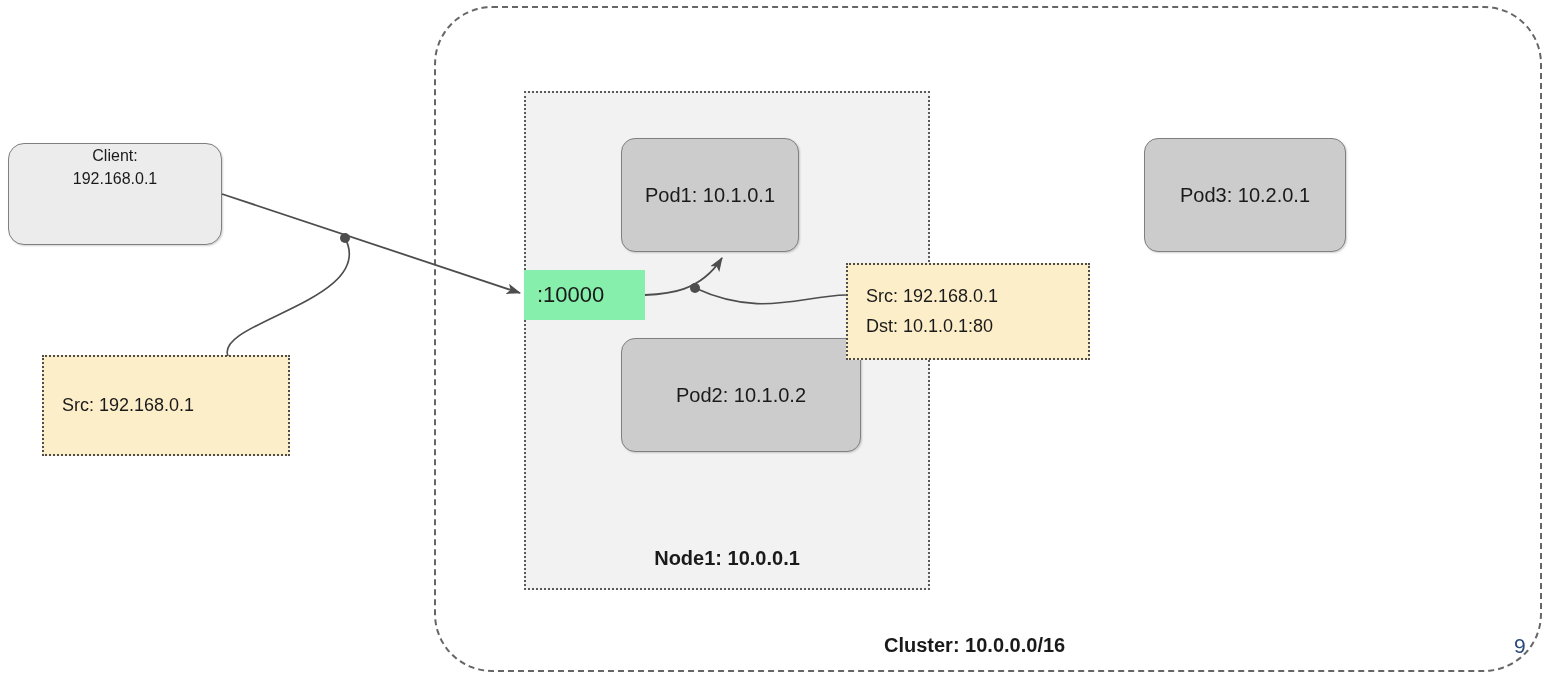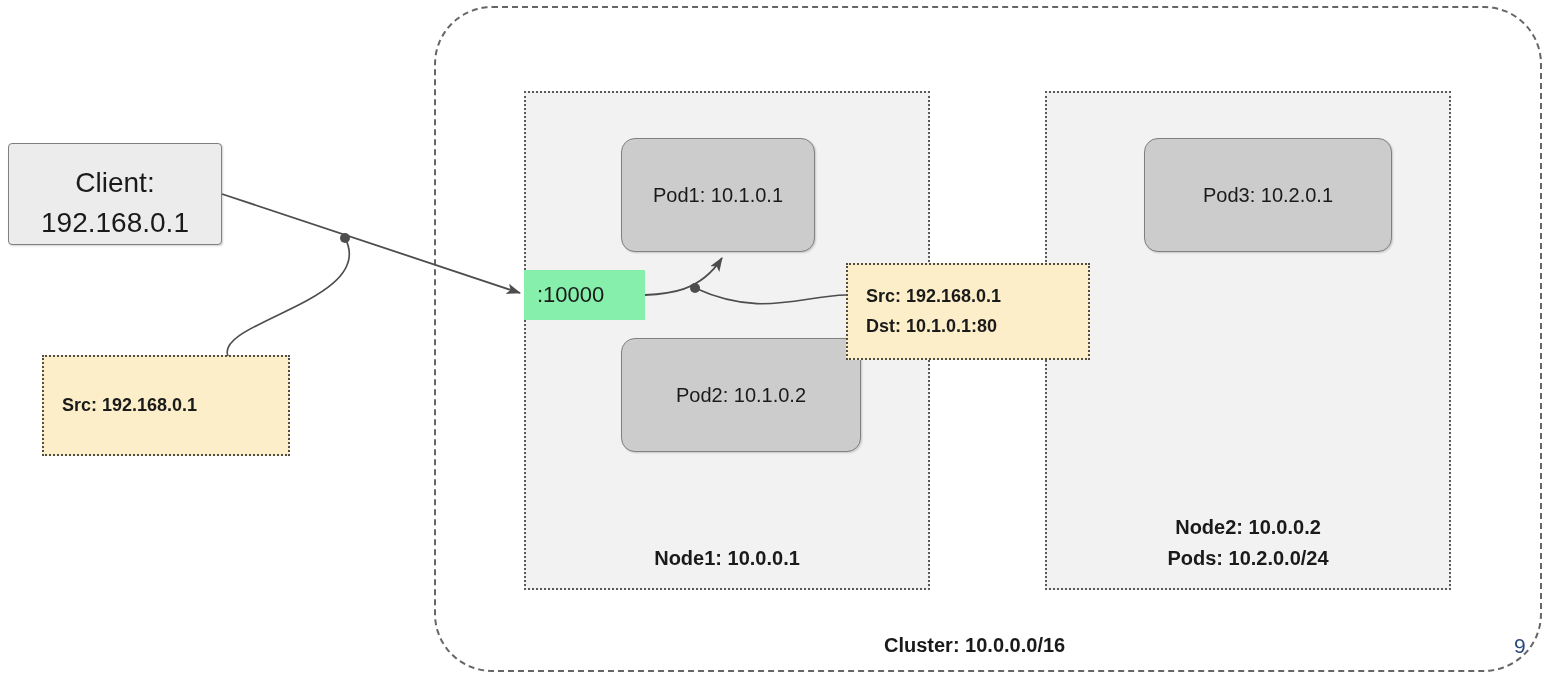--- a/index.html
+++ b/index.html
@@ -72,26 +72,26 @@
     font-size: 20px;
     color: #1a1a1a;
     box-shadow: 1px 1px 2px rgba(0,0,0,0.18);
   }
 
   .client-box {
     position: absolute;
     box-sizing: border-box;
     background: #ececec;
     border: 1px solid #808080;
-    border-radius: 4px;
+    border-radius: 16px;
     display: flex;
     flex-direction: column;
     align-items: center;
-    justify-content: flex-end;
-    font-size: 28px;
+    justify-content: flex-start;
+    font-size: 16px;
     color: #1a1a1a;
     line-height: 1.45;
     box-shadow: 1px 1px 2px rgba(0,0,0,0.18);
   }
 
   .port-box {
     position: absolute;
     box-sizing: border-box;
     background: #86efac;
     display: flex;
@@ -107,53 +107,47 @@
     background: #fdeeca;
     border: 2px dotted #4d4d4d;
     display: flex;
     flex-direction: column;
     justify-content: center;
     padding-left: 18px;
     font-size: 18px;
     color: #1a1a1a;
     line-height: 1.65;
   }
-  .callout-box div { white-space: nowrap; font-weight: bold; }
+  .callout-box div { white-space: nowrap; }
 
   .page-number {
     position: absolute;
     font-size: 21px;
     color: #2a4a7a;
   }
 </style>
 </head>
 <body>
 
 <div id="canvas">
 
   <div class="cluster-box" style="left:434px; top:6px; width:1108px; height:666px;"></div>
 
   <div class="node-box" style="left:524px; top:91px; width:406px; height:499px;">
     <div class="node-label">
       <div>Node1: 10.0.0.1</div>
     </div>
   </div>
 
-  <div class="node-box" style="left:1045px; top:91px; width:406px; height:499px;">
-    <div class="node-label">
-      <div>Node2: 10.0.0.2</div>
-      <div>Pods: 10.2.0.0/24</div>
-    </div>
-  </div>
 
-  <div class="pod-box" style="left:621px; top:138px; width:194px; height:114px;">Pod1: 10.1.0.1</div>
+  <div class="pod-box" style="left:621px; top:138px; width:178px; height:114px;">Pod1: 10.1.0.1</div>
 
   <div class="pod-box" style="left:621px; top:338px; width:240px; height:114px;">Pod2: 10.1.0.2</div>
 
-  <div class="pod-box" style="left:1144px; top:138px; width:248px; height:114px;">Pod3: 10.2.0.1</div>
+  <div class="pod-box" style="left:1144px; top:138px; width:202px; height:114px;">Pod3: 10.2.0.1</div>
 
   <div class="client-box" style="left:8px; top:143px; width:214px; height:102px;">
     <div>Client:</div>
     <div>192.168.0.1</div>
   </div>
 
   <div class="port-box" style="left:524px; top:270px; width:121px; height:50px;">:10000</div>
 
   <div class="callout-box" style="left:42px; top:355px; width:248px; height:101px;">
     <div>Src: 192.168.0.1</div>

